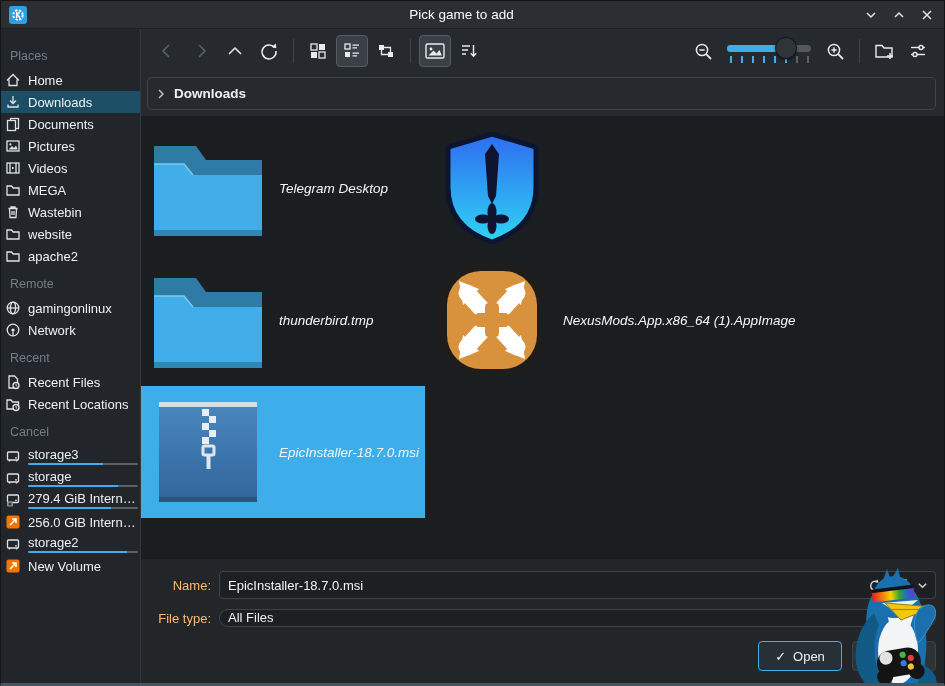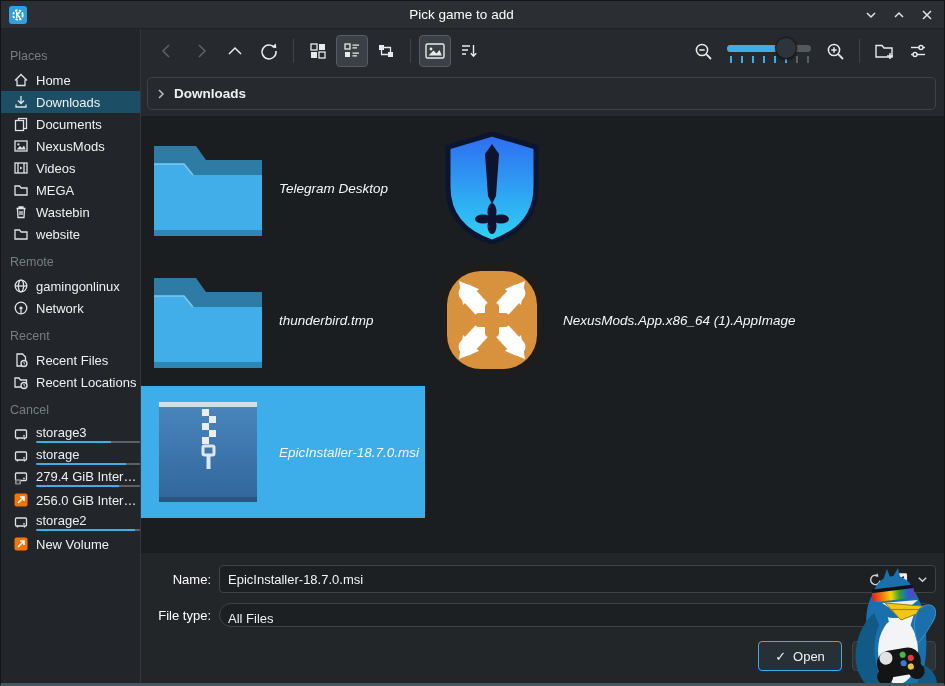--- a/index.html
+++ b/index.html
@@ -18,21 +18,21 @@
   .app-icon{width:18px; height:18px; border-radius:3px; background:#2f9fe0;
     display:flex; align-items:center; justify-content:center; flex:0 0 auto;}
   .title{flex:1; text-align:center; font-size:13.5px; color:#fcfcfc;margin-left:34px;}
   .tb-btns{display:flex; gap:10px;}
   .tb-btn{width:18px; height:18px; display:flex; align-items:center; justify-content:center; cursor:default;}
   
   .body{display:flex; height:654px;}
   .sidebar{width:140px; background:var(--sidebar); border-right:1px solid #34393e;
     overflow:hidden; padding-top:10px; flex:0 0 auto;}
   .section-title{color:var(--muted); font-size:12.5px; margin:10px 0 6px 9px;}
-  .side-item{display:flex; align-items:center; gap:7px; height:22px; padding-left:12px;
+  .side-item{display:flex; align-items:center; gap:7px; height:22px; padding-left:4px;
     font-size:13px; white-space:nowrap; cursor:default;}
   .side-item.selected{background:var(--sel);}
   .side-item .icn{width:16px; height:16px; flex:0 0 auto; display:flex; align-items:center; justify-content:center;}
   .side-label-wrap{display:flex; flex-direction:column; min-width:0;}
   .side-label{overflow:hidden; text-overflow:ellipsis; max-width:108px;}
   .usage-bar{height:2px; width:110px; margin-top:1px; border-radius:1px;}
   
   .main{flex:1; display:flex; flex-direction:column; min-width:0;}
   .toolbar{height:44px; display:flex; align-items:center; padding:0 10px; gap:2px;}
   .tool-btn{width:32px; height:32px; border-radius:4px; display:flex; align-items:center;
@@ -56,28 +56,28 @@
   
   .fileview{flex:1; background:var(--view); overflow:hidden; padding-top:6px;}
   .filegrid{display:grid; grid-template-columns:284px 1fr; grid-auto-rows:132px;font-style:italic;}
   .filecell{display:flex; align-items:center; gap:10px; padding-left:6px; cursor:default;}
   .filecell.selected{background:var(--accent);}
   .fileicon{width:122px; height:122px; display:flex; align-items:center; justify-content:center; flex:0 0 auto;}
   .filelabel{font-size:13.5px; color:#f4f6f7; white-space:nowrap;}
   
   .footer{background:var(--footer); padding:12px 8px 12px 8px;}
   .frow{display:flex; align-items:center; margin-bottom:10px;}
-  .flabel{width:62px; text-align:right; margin-right:8px; font-size:13px; color:#ffffff; flex:0 0 auto;}
+  .flabel{width:62px; text-align:right; margin-right:8px; font-size:13px; color:#fdba74; flex:0 0 auto;}
   .fieldwrap{position:relative; flex:1;}
   .field{width:100%; height:28px; background:#1d2023; border:1px solid var(--border);
     border-radius:4px; color:#f2f4f5; font-size:13px; padding:0 78px 0 8px;
     font-family:"Liberation Sans","DejaVu Sans",sans-serif;}
   .field-icons{position:absolute; right:7px; top:0; height:28px; display:flex; align-items:center; gap:8px;}
-  .combo{height:24px; background:#1d2023; border:1px solid var(--border); border-radius:12px;
-    display:flex; align-items:flex-end; padding:0 8px; flex:1; font-size:13px; cursor:default;}
+  .combo{height:18px; background:#1d2023; border:1px solid var(--border); border-radius:12px;
+    display:flex; align-items:flex-start; padding:0 8px; flex:1; font-size:13px; cursor:default;}
   .combo .cval{flex:1;}
   .btnrow{display:flex; justify-content:flex-end; gap:10px; margin:14px 0 0 0;}
   .btn{height:30px; min-width:84px; padding:0 14px; border-radius:4px; background:#2d3237;
     border:1px solid var(--border); color:var(--text); font-size:13px; display:flex;
     align-items:center; justify-content:center; gap:7px; cursor:default;
     font-family:"Liberation Sans","DejaVu Sans",sans-serif;}
   .btn.primary{border:1.5px solid var(--accent); background:#273036;}
   .penguin{position:absolute; right:2px; bottom:-2px; width:102px; height:118px; z-index:50; pointer-events:none;}
   svg{display:block;}
 </style>
@@ -151,21 +151,21 @@
         </div>
         <div class="side-item">
           <span class="icn">
             <svg width="16" height="16" viewBox="0 0 16 16">
               <rect x="2" y="3" width="12" height="10" fill="none" stroke="#dfe3e6" stroke-width="1.3"></rect>
               <circle cx="5.4" cy="6.4" r="1.1" fill="#dfe3e6"></circle>
               <path d="M3.5 11.5 L7 8 L9 10 L11 7.5 L12.7 11.5" fill="#dfe3e6"></path>
             </svg>
           </span>
           <span class="side-label-wrap">
-            <span class="side-label">NexusMods</span>
+            <span class="side-label">Pictures</span>
           </span>
         </div>
         <div class="side-item">
           <span class="icn">
             <svg width="16" height="16" viewBox="0 0 16 16">
               <rect x="2" y="3" width="12" height="10" fill="none" stroke="#dfe3e6" stroke-width="1.3"></rect>
               <path d="M5 3 V13 M11 3 V13" stroke="#dfe3e6" stroke-width="1.3"></path>
               <path d="M7 6.5 L9.5 8 L7 9.5 Z" fill="#dfe3e6"></path>
             </svg>
           </span>
@@ -195,20 +195,30 @@
           </span>
         </div>
         <div class="side-item">
           <span class="icn">
             <svg width="16" height="16" viewBox="0 0 16 16">
               <path d="M2 4 H6.5 L8.2 6 H14 V13 H2 Z" fill="none" stroke="#dfe3e6" stroke-width="1.3"></path>
             </svg>
           </span>
           <span class="side-label-wrap">
             <span class="side-label">website</span>
+          </span>
+        </div>
+        <div class="side-item">
+          <span class="icn">
+            <svg width="16" height="16" viewBox="0 0 16 16">
+              <path d="M2 4 H6.5 L8.2 6 H14 V13 H2 Z" fill="none" stroke="#dfe3e6" stroke-width="1.3"></path>
+            </svg>
+          </span>
+          <span class="side-label-wrap">
+            <span class="side-label">apache2</span>
           </span>
         </div>
         <div class="section-title">Remote</div>
         <div class="side-item">
           <span class="icn">
             <svg width="16" height="16" viewBox="0 0 16 16">
               <circle cx="8" cy="8" r="5.8" fill="none" stroke="#dfe3e6" stroke-width="1.3"></circle>
               <ellipse cx="8" cy="8" rx="2.6" ry="5.8" fill="none" stroke="#dfe3e6" stroke-width="1.3"></ellipse>
               <path d="M2.2 8 H13.8" stroke="#dfe3e6" stroke-width="1.3"></path>
             </svg>

